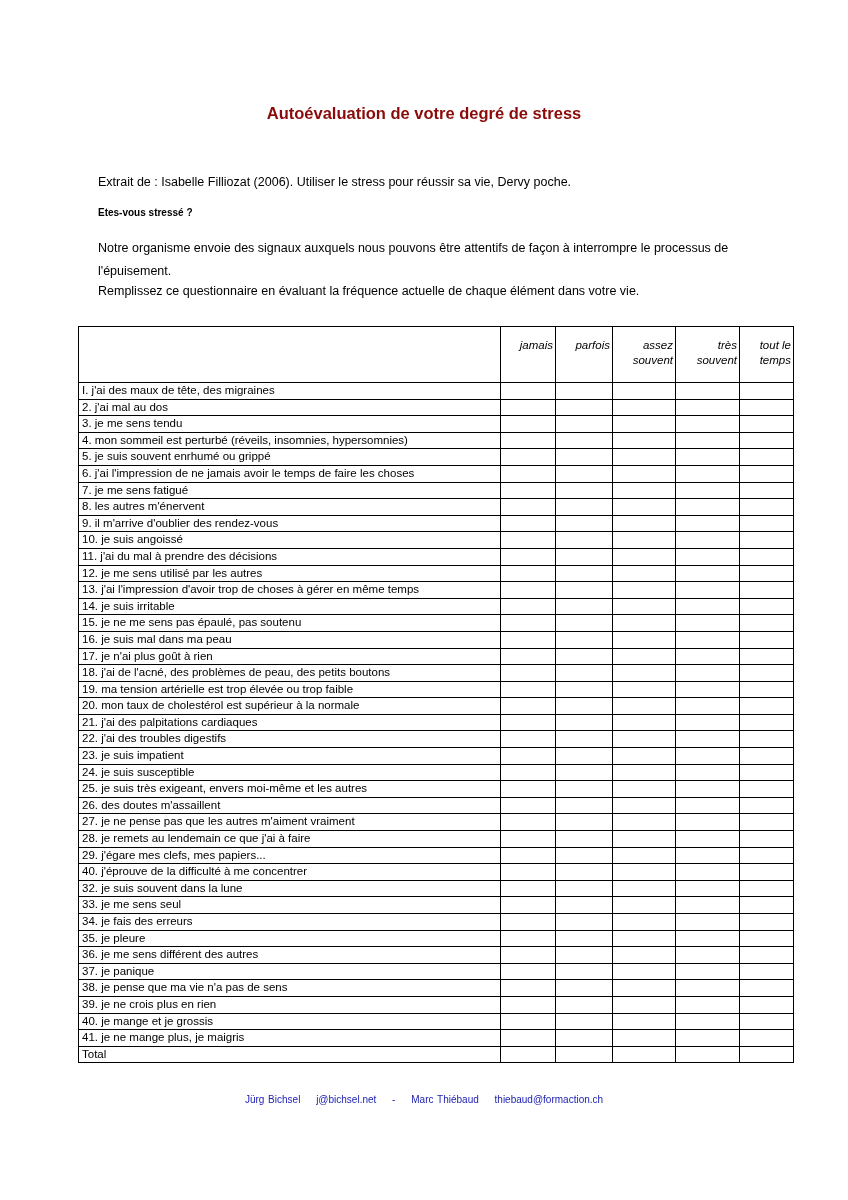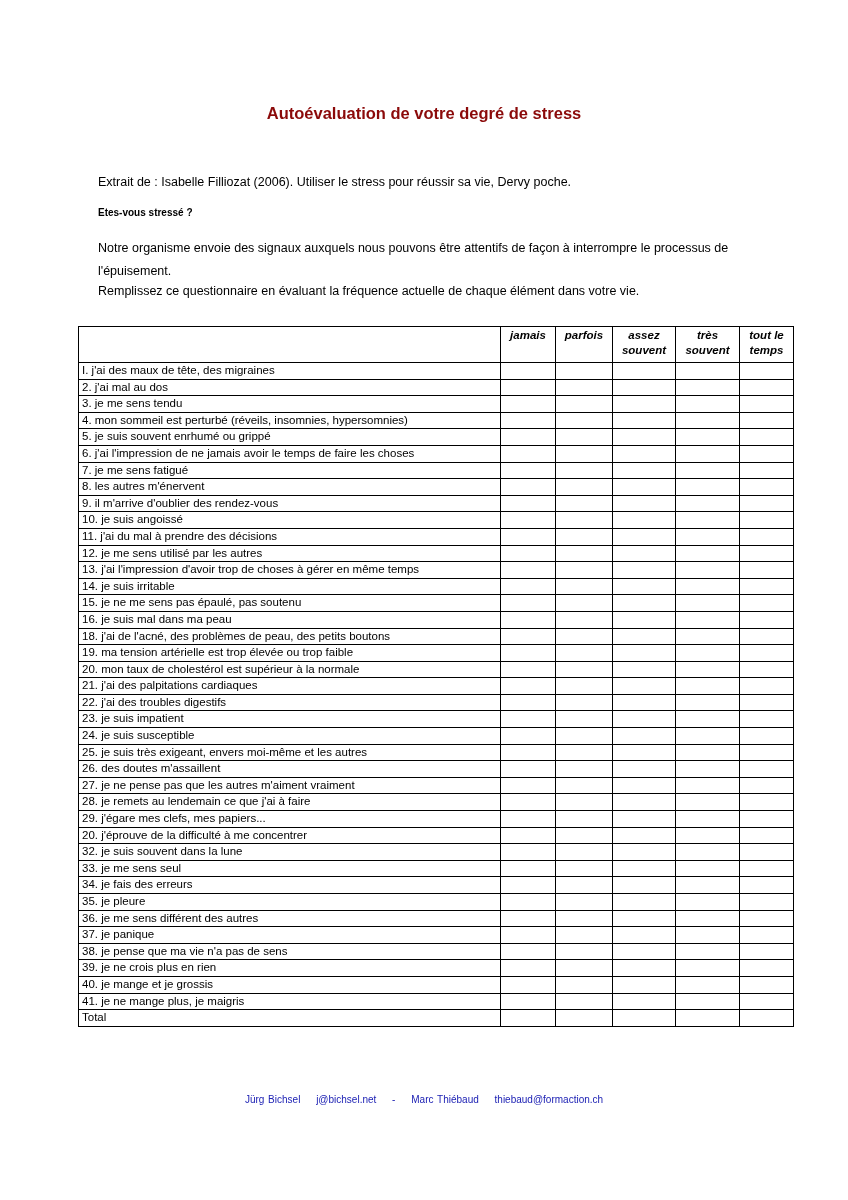--- a/index.html
+++ b/index.html
@@ -4,21 +4,21 @@
 <style>
   html, body { margin: 0; padding: 0; background: #ffffff; }
   body { width: 848px; height: 1200px; position: relative; font-family: "Liberation Sans", sans-serif; color: #000; }
   .title { position: absolute; top: 104px; left: 0; width: 848px; text-align: center; font-size: 16.5px; font-weight: bold; color: #8b0a0a; }
   .source { position: absolute; top: 175px; left: 98px; font-size: 12.5px; }
   .subhead { position: absolute; top: 207px; left: 98px; font-size: 10px; font-weight: bold; }
   .para1 { position: absolute; top: 237px; left: 98px; font-size: 12.5px; line-height: 23px; width: 640px; }
   .para2 { position: absolute; top: 284px; left: 98px; font-size: 12.5px; }
   table.q { position: absolute; top: 326px; left: 78px; border-collapse: collapse; font-size: 11.5px; }
   table.q td, table.q th { border: 1px solid #000; padding: 0 0 0 3px; height: 15.6px; line-height: 14px; vertical-align: top; white-space: nowrap; }
-  table.q th { font-weight: bold; font-style: italic; text-align: center; padding: 1px 2px; height: 33px; line-height: 15px; white-space: normal; }
+  table.q th { font-weight: normal; font-style: italic; text-align: right; padding: 11px 2px; height: 33px; line-height: 15px; white-space: normal; }
   col.c0 { width: 422px; } col.c1 { width: 55px; } col.c2 { width: 57px; } col.c3 { width: 63px; } col.c4 { width: 64px; } col.c5 { width: 54px; }
   .footer { position: absolute; top: 1094px; left: 0; width: 848px; text-align: center; font-size: 10px; color: #1e22b4; word-spacing: 1px; }
   .footer span { margin: 0 6px; }
 </style>
 </head>
 <body>
 
 <div class="title">Autoévaluation de votre degré de stress</div>
 <div class="source">Extrait de : Isabelle Filliozat (2006). Utiliser le stress pour réussir sa vie, Dervy poche.</div>
 <div class="subhead">Etes-vous stressé ?</div>
@@ -167,20 +167,28 @@
       </tr>
       <tr>
         <td>16. je suis mal dans ma peau</td>
         <td></td>
         <td></td>
         <td></td>
         <td></td>
         <td></td>
       </tr>
       <tr>
+        <td>17. je n'ai plus goût à rien</td>
+        <td></td>
+        <td></td>
+        <td></td>
+        <td></td>
+        <td></td>
+      </tr>
+      <tr>
         <td>18. j'ai de l'acné, des problèmes de peau, des petits boutons</td>
         <td></td>
         <td></td>
         <td></td>
         <td></td>
         <td></td>
       </tr>
       <tr>
         <td>19. ma tension artérielle est trop élevée ou trop faible</td>
         <td></td>
@@ -263,21 +271,21 @@
       </tr>
       <tr>
         <td>29. j'égare mes clefs, mes papiers...</td>
         <td></td>
         <td></td>
         <td></td>
         <td></td>
         <td></td>
       </tr>
       <tr>
-        <td>20. j'éprouve de la difficulté à me concentrer</td>
+        <td>40. j'éprouve de la difficulté à me concentrer</td>
         <td></td>
         <td></td>
         <td></td>
         <td></td>
         <td></td>
       </tr>
       <tr>
         <td>32. je suis souvent dans la lune</td>
         <td></td>
         <td></td>

